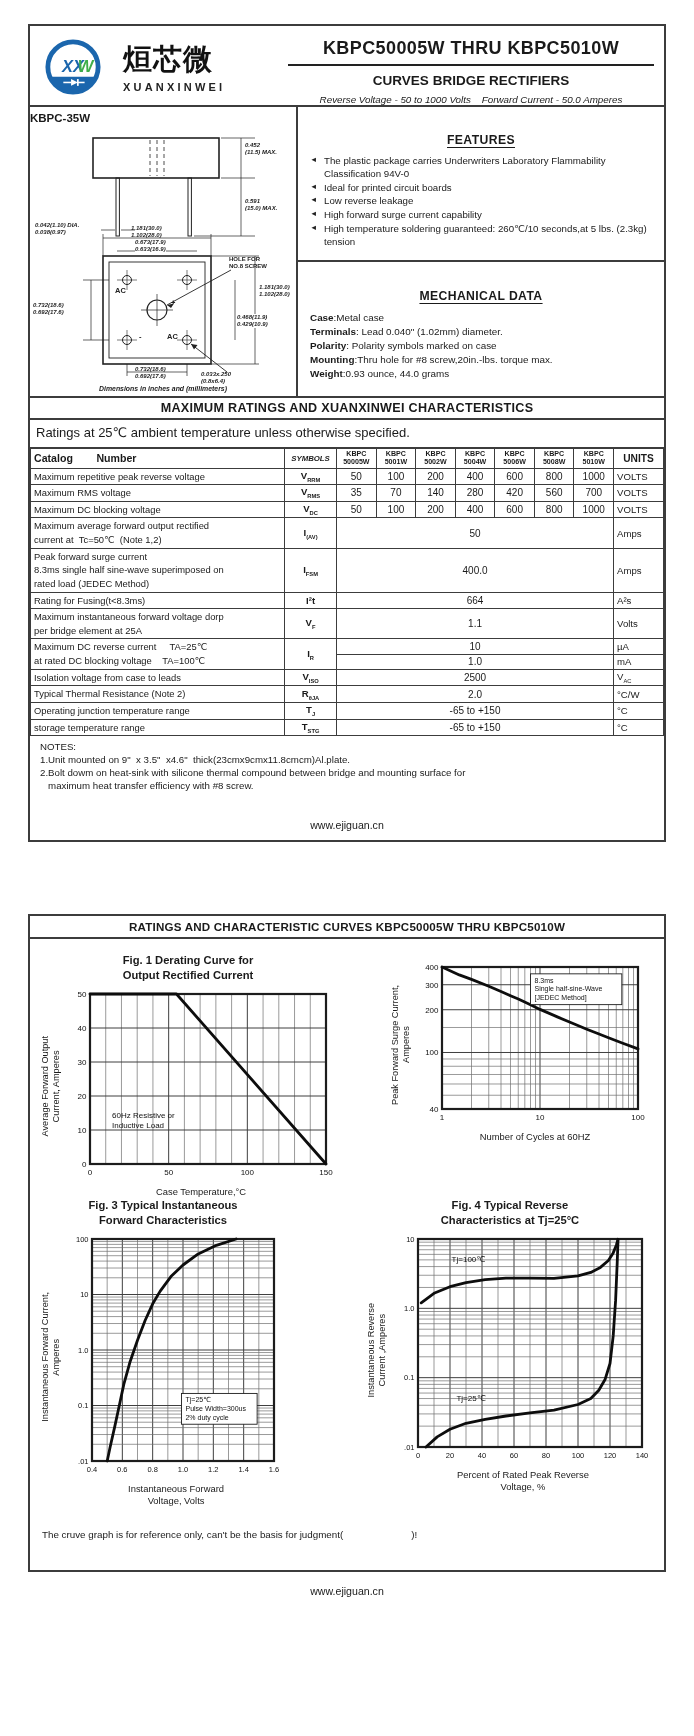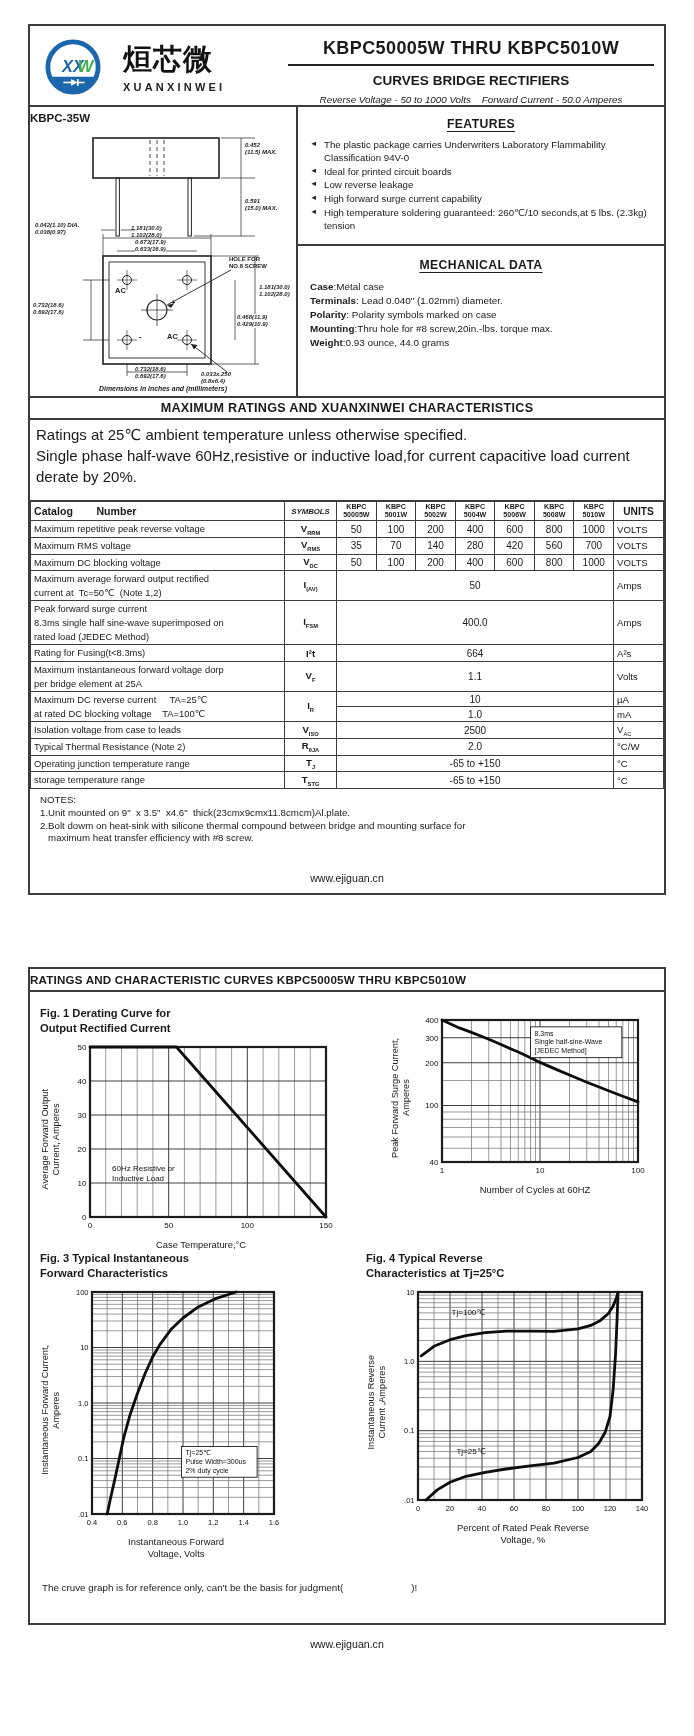--- a/index.html
+++ b/index.html
@@ -19,51 +19,51 @@
   .t3{font-size:9.8px;font-style:italic;margin-top:6px}
   
   .cols{display:flex;border-top:2px solid #3c3c3c}
   .leftcol{width:268px;border-right:2px solid #3c3c3c;padding:5px 0 4px}
   .pkg-title{font-weight:bold;font-size:11.5px;margin-bottom:2px}
   .drawing{position:relative;width:264px;height:258px;margin:0 auto}
   .dim{position:absolute;white-space:pre-line;line-height:1.18;font-size:6px;font-weight:bold;font-style:italic;color:#222}
   .term{position:absolute;font-size:7.5px;font-weight:bold;color:#222;font-style:normal}
   .caption{text-align:center;font-style:italic;font-weight:bold;font-size:6.9px;margin-top:1px}
   .rightcol{flex:1;display:flex;flex-direction:column}
-  .features{padding:8px 12px 10px}
+  .features{padding:24px 12px 10px}
   .sec-h{text-align:center;font-weight:bold;font-size:12.2px;letter-spacing:.4px;text-decoration:underline;text-underline-offset:3px;margin:2px 0 8px}
   .feats{list-style:none;font-size:9.7px;line-height:1.32}
   .feats li{padding-left:14px;position:relative;margin-bottom:1px}
   .blt{position:absolute;left:0;top:0;font-size:7.5px;color:#222}
-  .mech{border-top:2px solid #3c3c3c;padding:10px 12px 12px;flex:1}
+  .mech{border-top:2px solid #3c3c3c;padding:25px 12px 12px;flex:1}
   .mech-line{font-size:9.9px;line-height:1.42}
   .mech-line b{font-weight:bold}
   
   .band{border-top:2px solid #3c3c3c;border-bottom:2px solid #3c3c3c;text-align:center;font-weight:bold;font-size:12.6px;letter-spacing:.3px;padding:3px 0}
-  .desc{font-size:15px;line-height:1.4;padding:4px 6px 13px}
+  .desc{font-size:13px;line-height:1.4;padding:4px 6px 5px}
   table.ratings{width:100%;border-collapse:collapse;border-top:2px solid #3c3c3c}
   table.ratings th,table.ratings td{border:1px solid #3c3c3c;padding:1px 3px;vertical-align:middle}
   th.cat{width:244px;text-align:left;font-size:10.6px;font-weight:bold;padding-left:5px}
   th.symh{width:50px;font-style:italic;font-size:7.8px;font-weight:bold}
   th.dev{width:38px;font-size:7.1px;line-height:1.15;font-weight:bold;text-align:center}
   th.unitsh{width:48px;font-size:10.2px;font-weight:bold}
   td.param{font-size:9.4px;line-height:1.45;padding-left:5px}
   td.symc{text-align:center;font-size:9.6px;font-weight:bold}
   td.val{text-align:center;font-size:10px}
   td.unitc{text-align:left;font-size:9.6px}
   sub{font-size:.6em}
   .notes{font-size:9.7px;line-height:1.32;padding:5px 10px 12px}
   .footer1{text-align:center;font-size:10.6px;margin:15px 0 9px}
   
   #page2{margin-top:72px}
-  .band2{border-bottom:2px solid #3c3c3c;text-align:left;font-weight:bold;font-size:11.6px;padding:4px 0;letter-spacing:.2px}
+  .band2{border-bottom:2px solid #3c3c3c;text-align:center;font-weight:bold;font-size:11.6px;padding:4px 0;letter-spacing:.2px}
   .charts{padding:14px 8px 4px}
   .crow{display:flex;justify-content:space-between}
   .fig{display:flex;flex-direction:column}
-  .fig-title{font-weight:bold;font-size:11.2px;text-align:left;line-height:1.3;margin-bottom:4px}
+  .fig-title{font-weight:bold;font-size:11.2px;text-align:center;line-height:1.3;margin-bottom:4px}
   .figbody{display:flex;align-items:center}
   .ylab{writing-mode:vertical-rl;transform:rotate(180deg);font-size:9.2px;text-align:center;line-height:1.2;color:#1a1a1a}
   .xlab{text-align:center;font-size:9.4px;line-height:1.25;margin-left:26px;margin-top:1px}
   .disclaimer{font-size:9.8px;padding:18px 12px 30px}
   .footer2{text-align:center;font-size:10.6px;margin:13px 0 46px}
   svg text{font-family:"Liberation Sans","DejaVu Sans",sans-serif}
 </style>
 </head>
 <body>
 
@@ -209,21 +209,20 @@
         <div class="mech-line"><b>Polarity</b><span>: Polarity symbols marked on case</span></div>
         <div class="mech-line"><b>Mounting</b><span>:Thru hole for #8 screw,20in.-lbs. torque max.</span></div>
         <div class="mech-line"><b>Weight</b><span>:0.93 ounce, 44.0 grams</span></div>
       </div>
     </div>
   </div>
 
   <div class="band">MAXIMUM RATINGS AND XUANXINWEI CHARACTERISTICS</div>
   <div class="desc">
     <div>Ratings at 25℃ ambient temperature unless otherwise specified.</div>
-    <div>Single phase half-wave 60Hz,resistive or inductive load,for current capacitive load current derate by 20%.</div>
   </div>
 
   <table class="ratings">
       <thead>
         <tr>
           <th class="cat">Catalog&nbsp;&nbsp;&nbsp;&nbsp;&nbsp;&nbsp;&nbsp;&nbsp;Number</th>
           <th class="symh">SYMBOLS</th>
           <th class="dev">
             <div>KBPC</div>
             <div>50005W</div>

